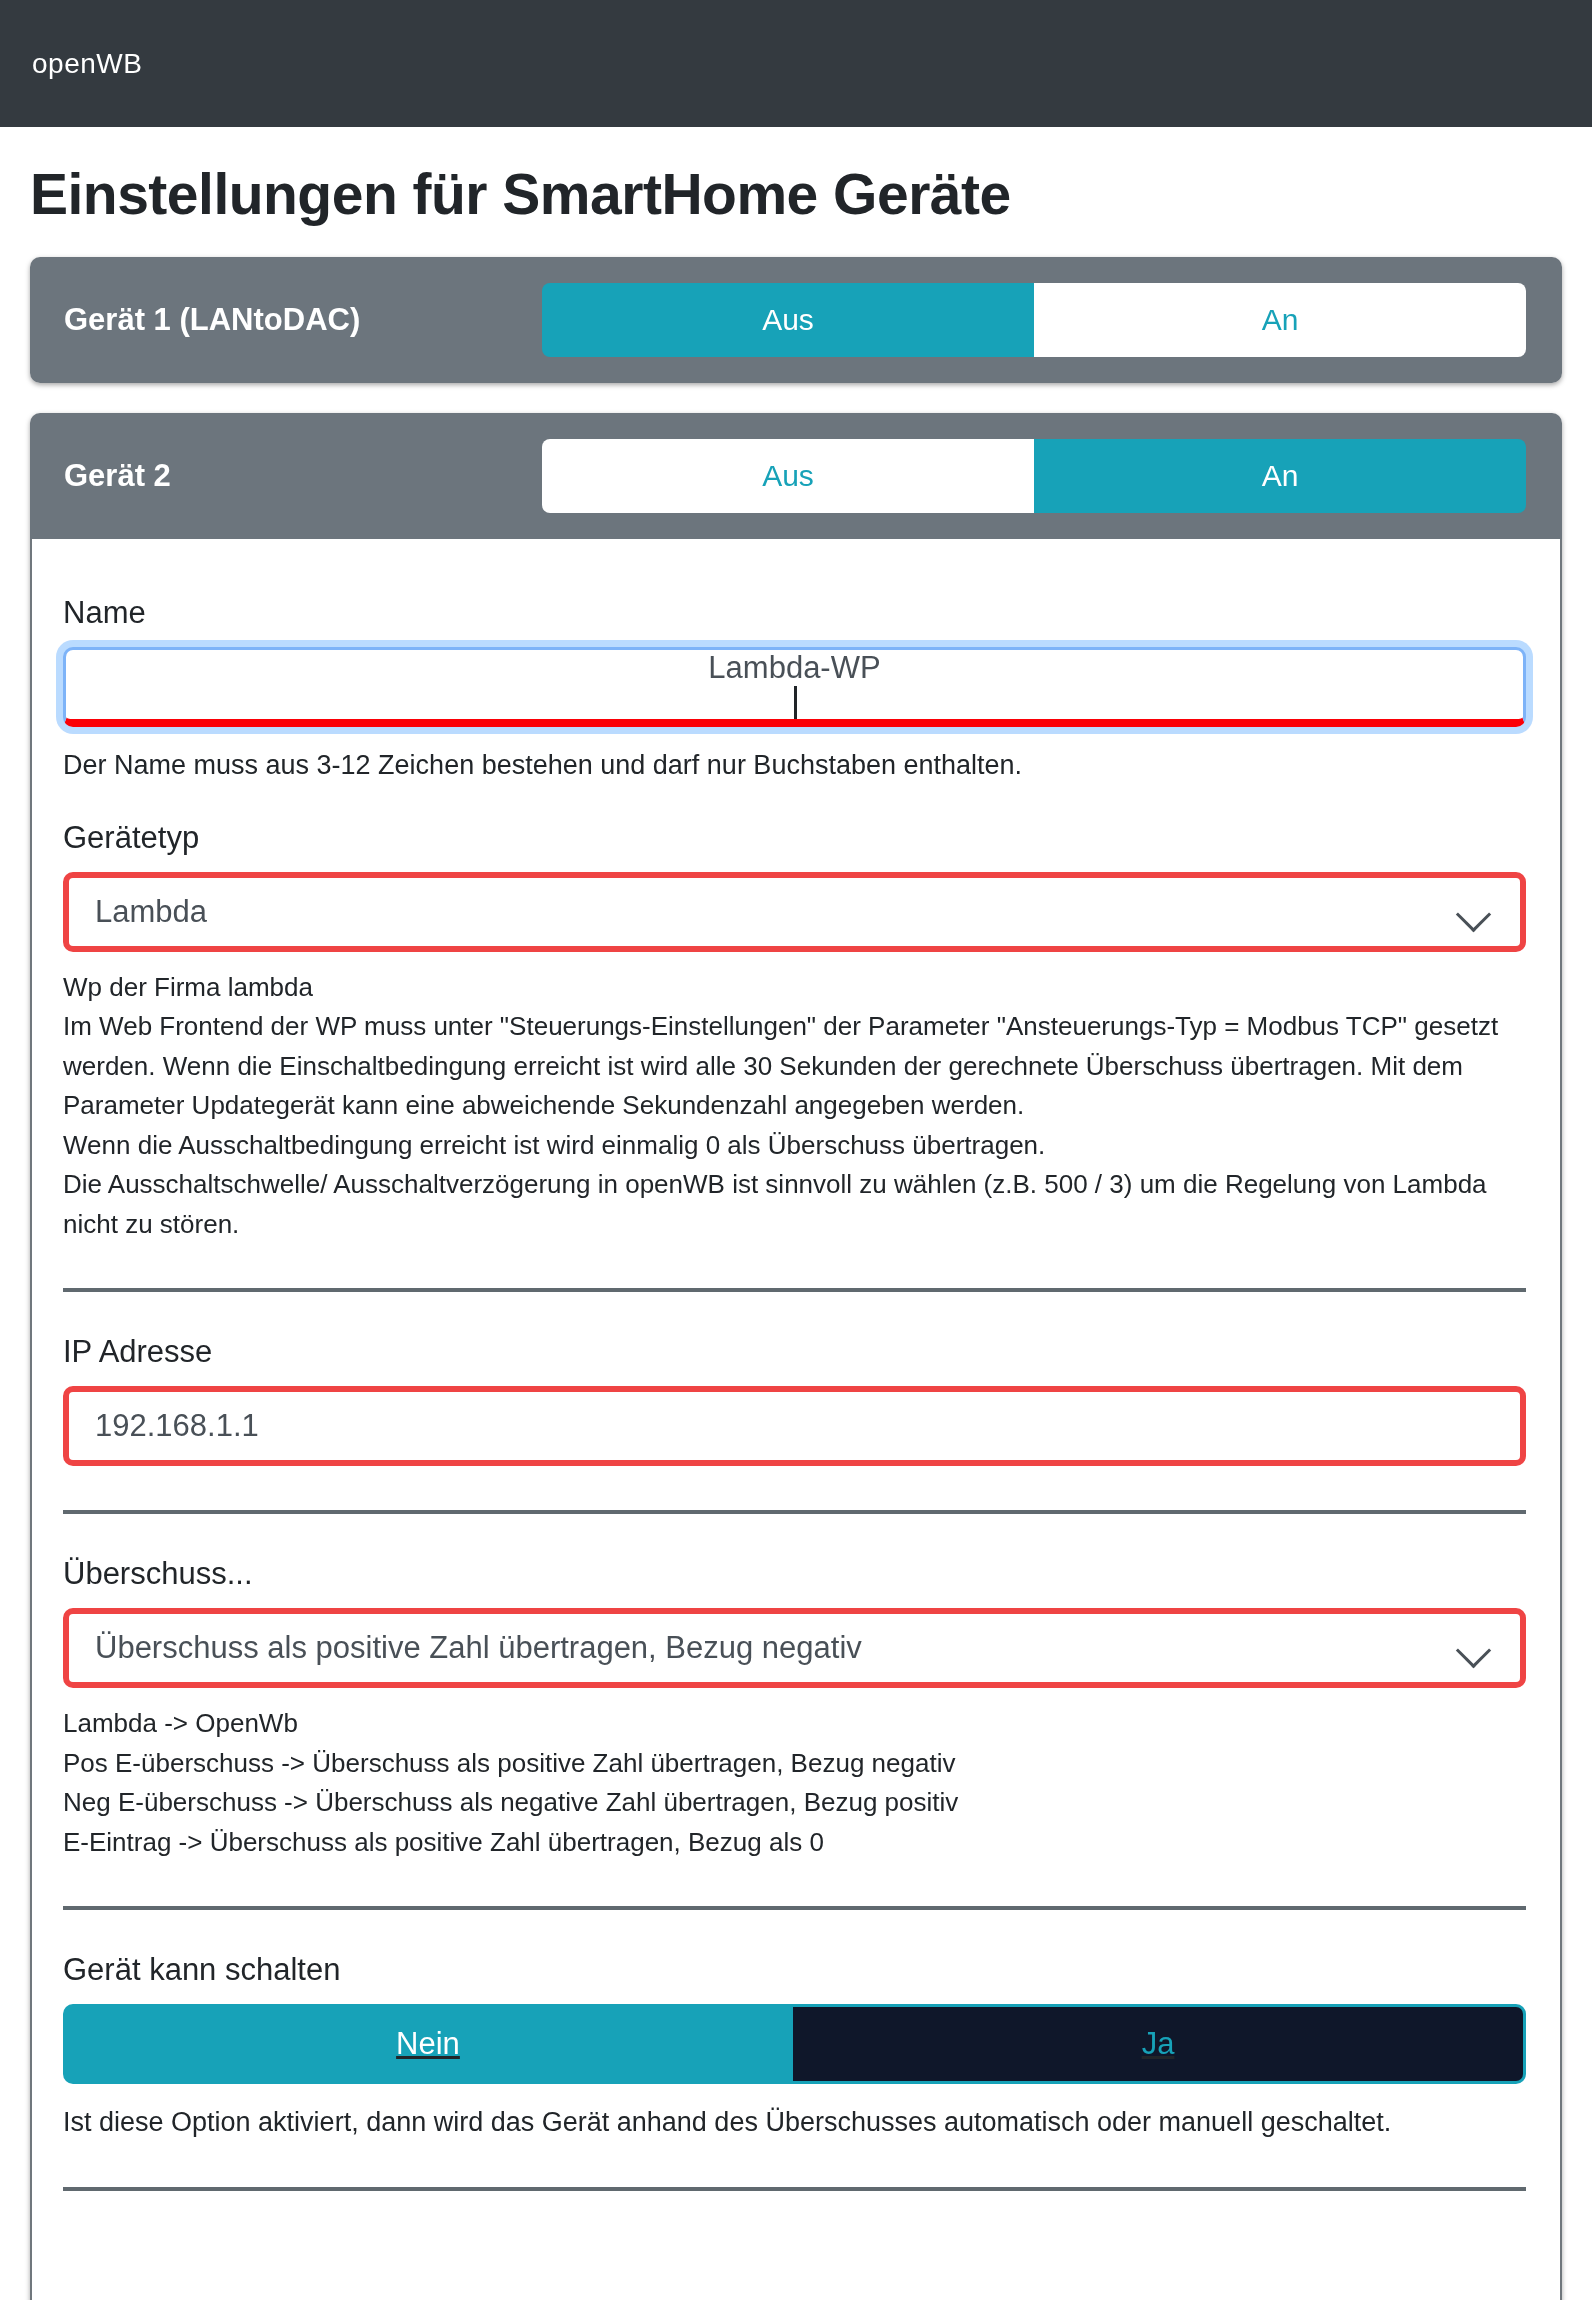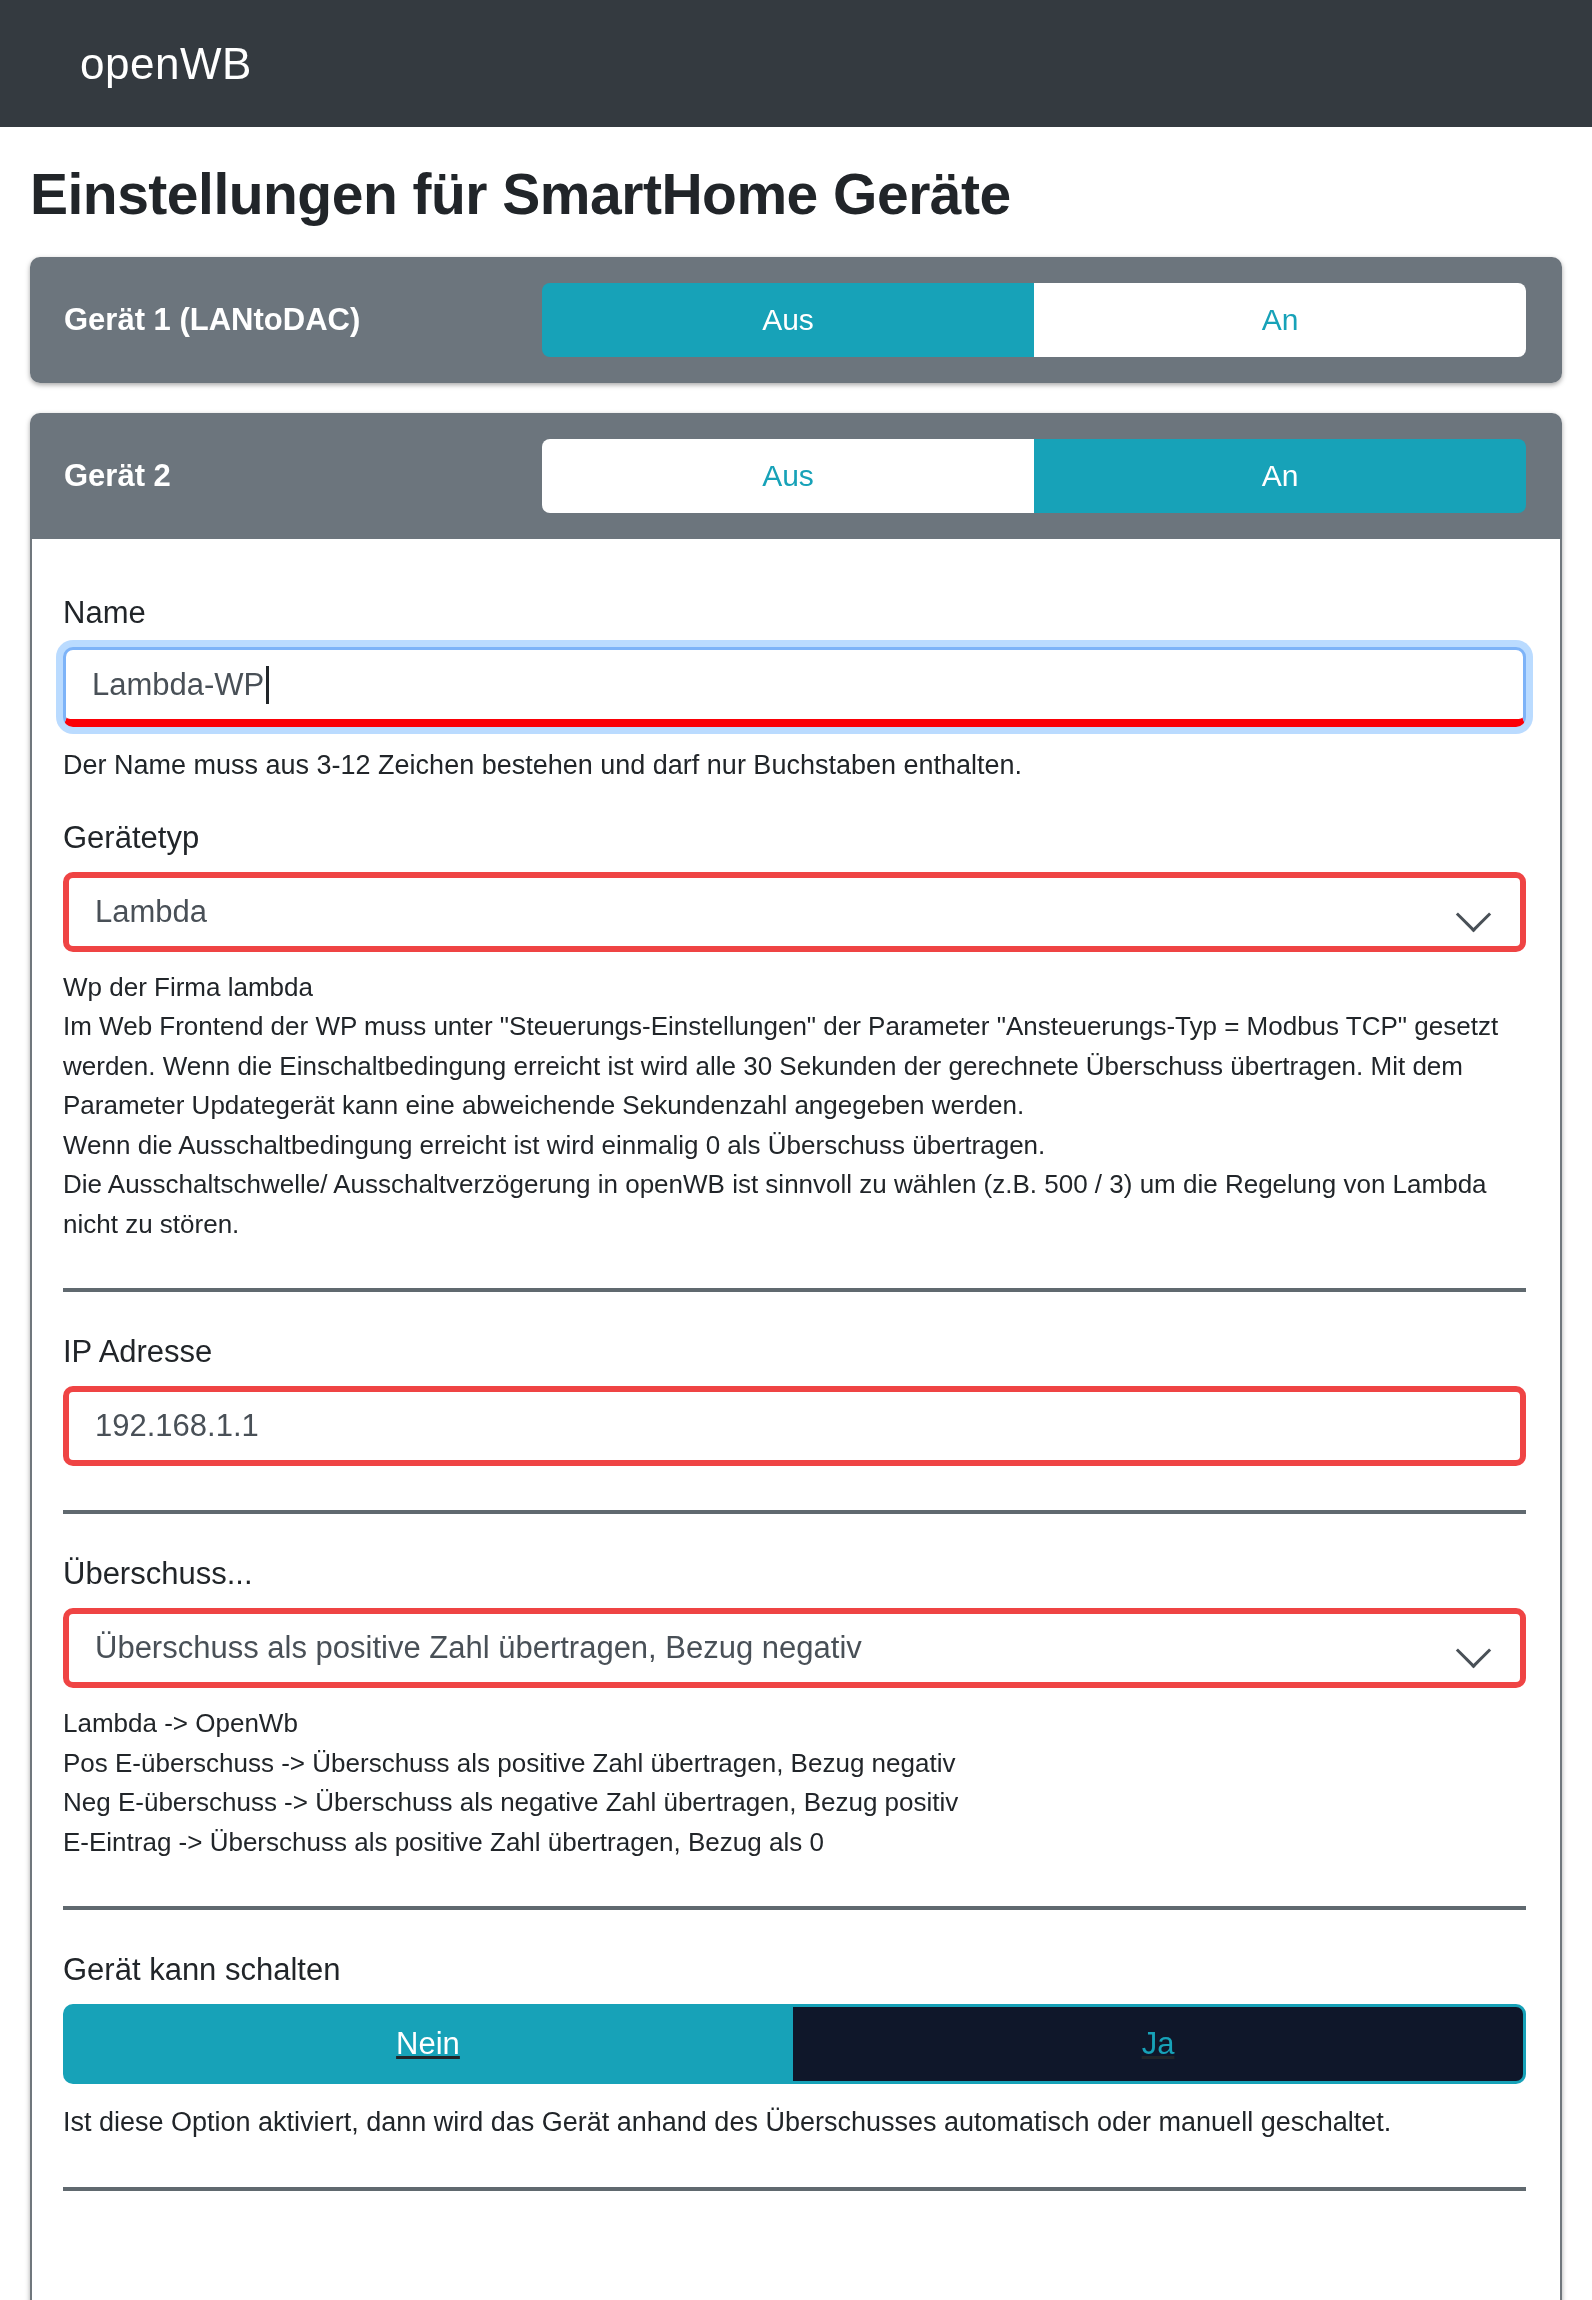--- a/index.html
+++ b/index.html
@@ -2,21 +2,21 @@
 <html lang="de"><head>
 <meta charset="utf-8">
 <style>
   html,body{margin:0;padding:0;}
   body{
     width:1592px;height:2300px;overflow:hidden;background:#ffffff;
     font-family:"Liberation Sans",sans-serif;color:#212529;
   }
   
   .navbar{height:127px;background:#343a40;display:flex;align-items:center;padding:0 32px;box-sizing:border-box;}
-  .brand{color:#ffffff;font-size:44px;letter-spacing:0.5px;margin-left:48px;}
+  .brand{color:#ffffff;font-size:28px;letter-spacing:0.5px;}
   
   .page-title{font-size:57px;font-weight:700;color:#212529;margin:34px 30px 30px 30px;letter-spacing:-0.5px;}
   
   .card{margin:0 30px 30px 30px;border-radius:10px;box-shadow:0 2px 5px rgba(0,0,0,0.35);}
   .card-header{
     background:#6c757d;display:flex;align-items:center;justify-content:space-between;
     padding:26px 36px 26px 34px;box-sizing:border-box;border-radius:10px;
   }
   .card.open .card-header{border-radius:10px 10px 0 0;}
   .device-label{color:#ffffff;font-weight:700;font-size:31px;}
@@ -31,20 +31,21 @@
   }
   .form-label{font-size:31px;color:#212529;margin:34px 0 16px 0;}
   .form-label.first{margin-top:26px;}
   .text-input{
     height:80px;border:6px solid #ef4444;border-radius:10px;background:#fff;
     display:flex;align-items:center;padding:0 26px;font-size:31px;color:#495057;box-sizing:border-box;
   }
   .text-input.focused{
     border:3px solid #7db3f8;border-bottom:8px solid #fb0007;
     box-shadow:0 0 0 7px rgba(0,123,255,0.27);
+    flex-direction:column;
   }
   .cursor{display:inline-block;width:3px;height:38px;background:#212529;margin-left:2px;}
   .select{position:relative;}
   .chevron{
     position:absolute;right:34px;top:24px;width:22px;height:22px;
     border:solid #495057;border-width:0 3px 3px 0;transform:rotate(45deg);
   }
   .help-text{font-size:27px;color:#212529;margin-top:18px;line-height:1.5;}
   .desc{font-size:26px;color:#212529;line-height:1.52;margin-top:16px;}
   .divider{height:4px;background:#60696f;border:none;margin:44px 0 42px 0;}

